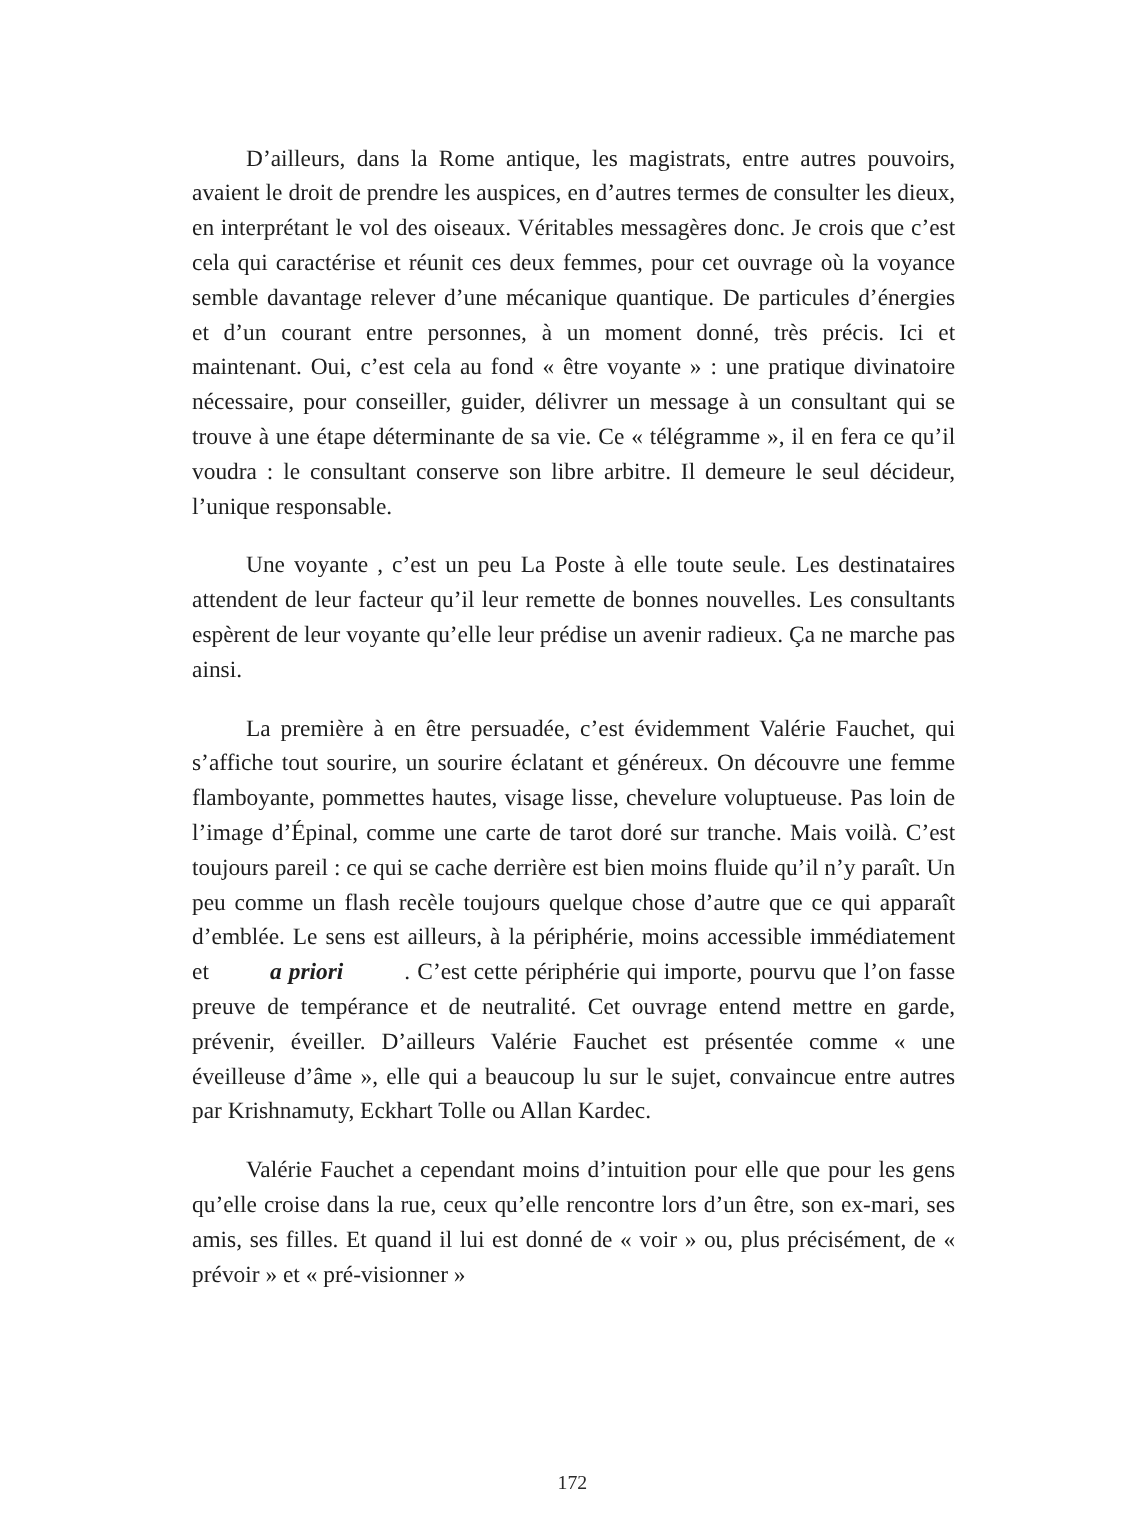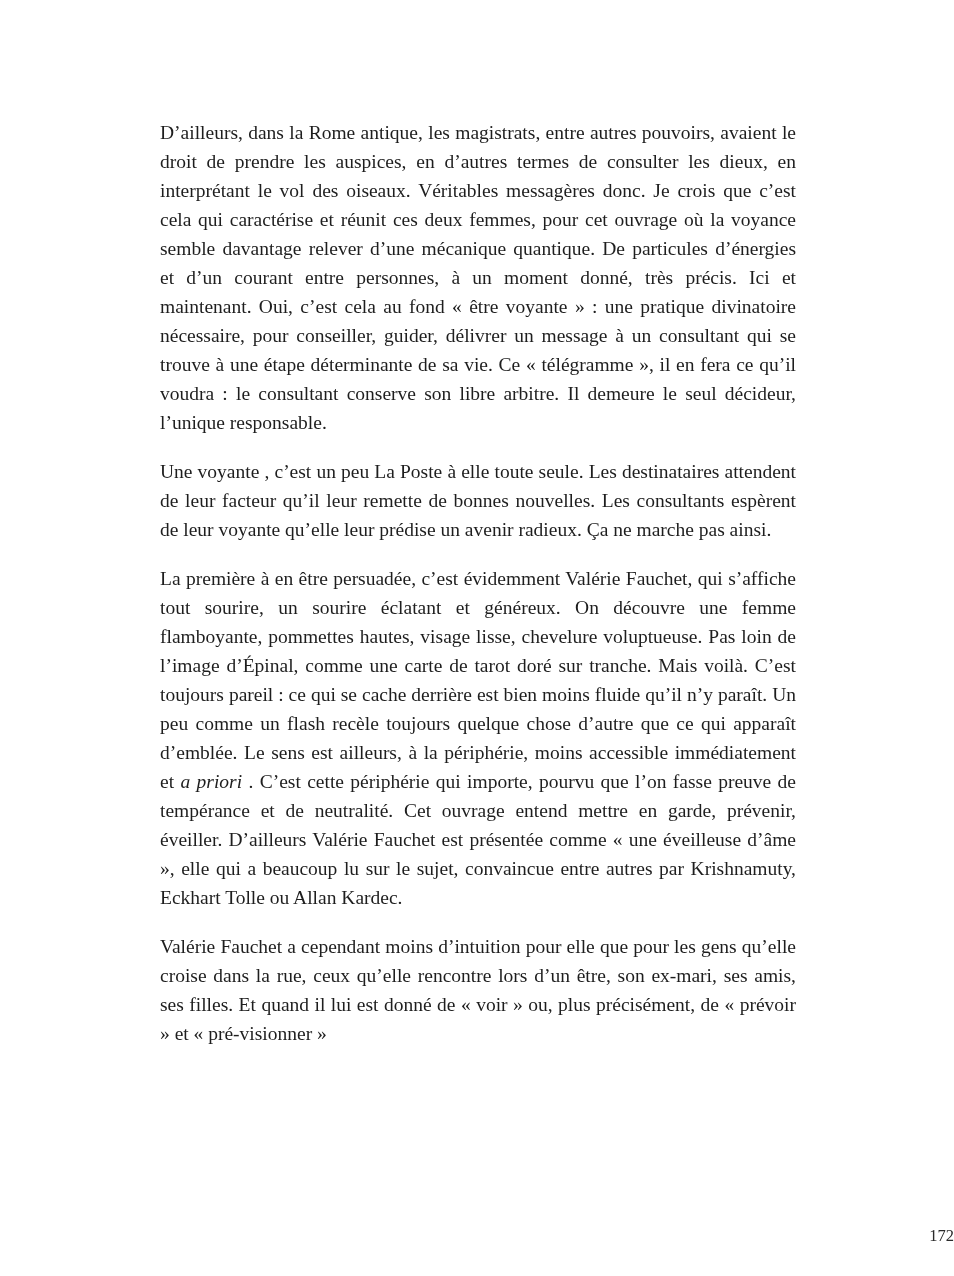--- a/index.html
+++ b/index.html
@@ -22,28 +22,28 @@
     top: 118px;
     width: 636px;
   }
   .content p {
     margin: 0 0 20px 0;
     font-size: 19.5px;
     line-height: 29px;
     text-align: justify;
     text-justify: inter-word;
   }
-  .run { font-style: normal; }
-  .run.italic { font-style: italic; }
+  .run { font-style: normal; margin-left: 45px; }
+  .run.italic { font-style: italic; font-weight: bold; }
   .page-number {
     position: absolute;
     left: 0;
     right: 0;
     bottom: 30px;
-    text-align: right;
+    text-align: center;
     font-size: 16.5px;
     color: #2a2a2a;
   }
 </style>
 </head>
 <body>
 
 <div class="page">
   <div class="content">
 

